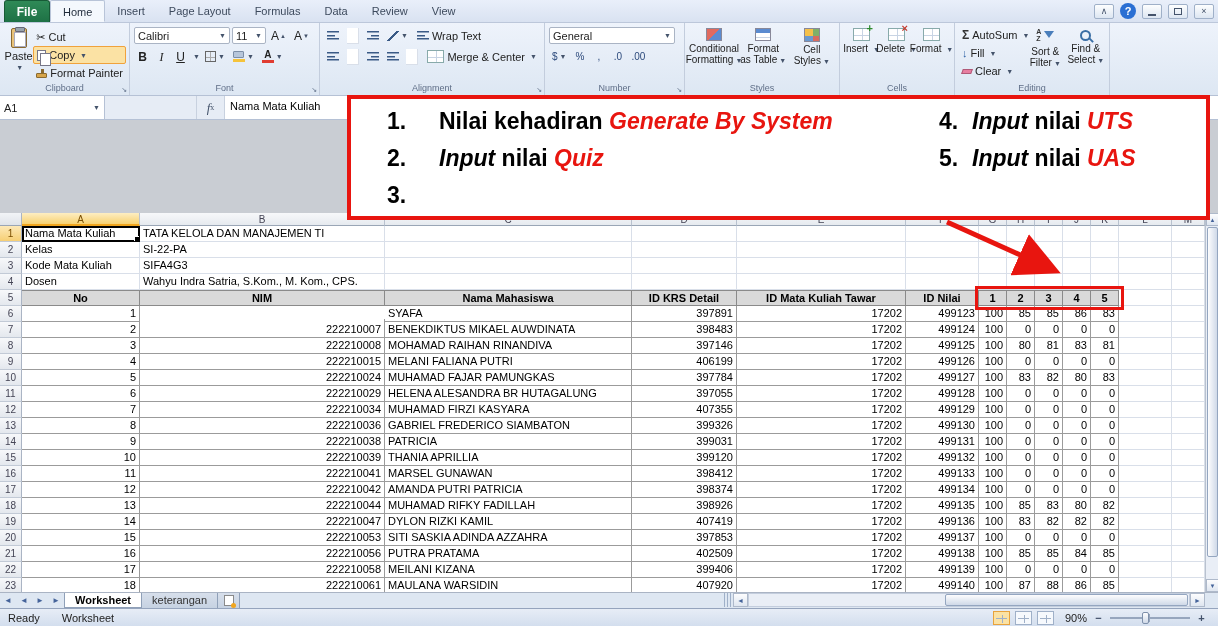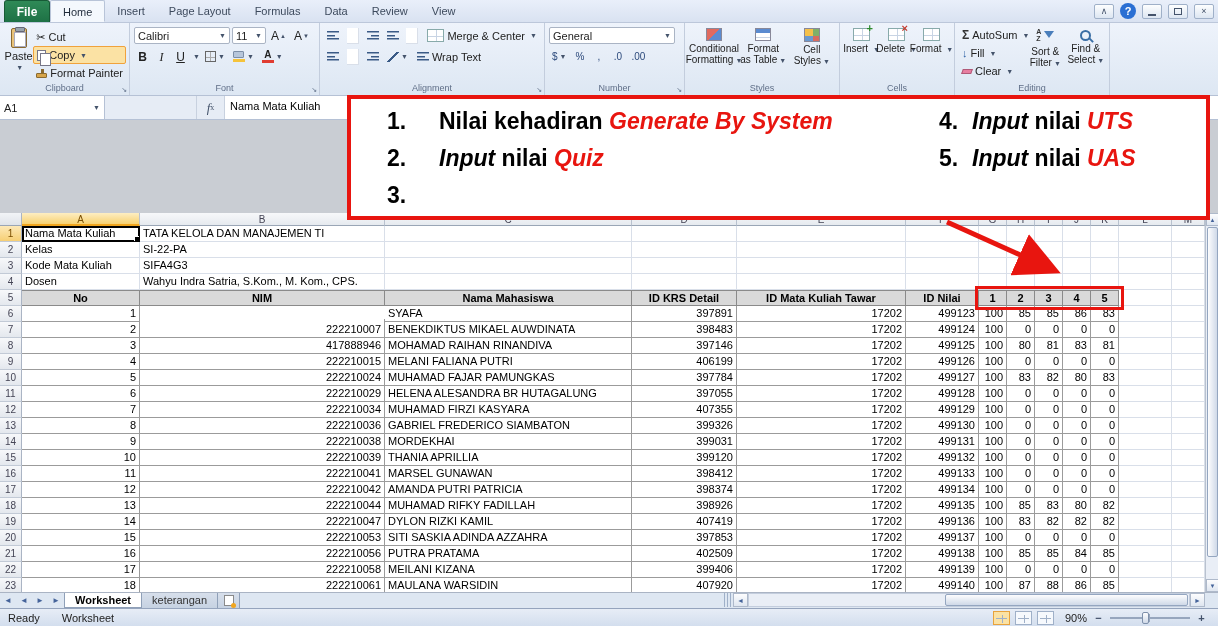--- a/index.html
+++ b/index.html
@@ -259,48 +259,48 @@
         <div class="tbtn">
             <span class="ic-bars"></span>
           </div>
         <div class="tbtn">
             <span class="ic-bars c"></span>
           </div>
         <div class="tbtn">
             <span class="ic-bars r"></span>
           </div>
         <div class="tbtn">
+            <span class="ic-diag"></span>
+            <span class="dd">▼</span>
+          </div>
+        <div class="lblbtn">
+            <span class="ic-bars"></span>
+            <span>Wrap Text</span>
+          </div>
+      </div>
+      <div class="frow">
+        <div class="tbtn">
+            <span class="ic-bars"></span>
+          </div>
+        <div class="tbtn">
+            <span class="ic-bars c"></span>
+          </div>
+        <div class="tbtn">
+            <span class="ic-bars r"></span>
+          </div>
+        <div class="tbtn">
             <span class="ic-bars"></span>
           </div>
         <div class="tbtn">
             <span class="ic-bars c"></span>
           </div>
         <div class="lblbtn">
             <span class="ic-cells"></span>
             <span>Merge &amp; Center</span>
             <span class="dd">▼</span>
-          </div>
-      </div>
-      <div class="frow">
-        <div class="tbtn">
-            <span class="ic-bars"></span>
-          </div>
-        <div class="tbtn">
-            <span class="ic-bars c"></span>
-          </div>
-        <div class="tbtn">
-            <span class="ic-bars r"></span>
-          </div>
-        <div class="tbtn">
-            <span class="ic-diag"></span>
-            <span class="dd">▼</span>
-          </div>
-        <div class="lblbtn">
-            <span class="ic-bars"></span>
-            <span>Wrap Text</span>
           </div>
       </div>
       <div class="glabel"><span>Alignment</span></div>
       <span class="launcher">↘</span>
     </div>
 
     <div class="rgroup g-number">
       <div class="frow">
         <div class="combo num-combo">
             <span>General</span>
@@ -527,21 +527,21 @@
           <div class="c tb ar" style="width: 28px;">0</div>
           <div class="c tb ar" style="width: 28px;">0</div>
           <div class="c tb ar" style="width: 28px;">0</div>
           <div class="c tb ar" style="width: 28px;">0</div>
           <div class="c " style="width: 53px;"></div>
           <div class="c " style="width: 33px;"></div>
         </div>
         <div class="grow">
           <div class="gut">8</div>
           <div class="c tb ar" style="width: 118px;">3</div>
-          <div class="c tb ar" style="width: 245px;">417888946</div>
+          <div class="c tb ar" style="width: 245px;">222210008</div>
           <div class="c tb al" style="width: 247px;">MOHAMAD RAIHAN RINANDIVA</div>
           <div class="c tb ar" style="width: 105px;">397146</div>
           <div class="c tb ar" style="width: 169px;">17202</div>
           <div class="c tb ar" style="width: 73px;">499125</div>
           <div class="c tb ar" style="width: 28px;">100</div>
           <div class="c tb ar" style="width: 28px;">80</div>
           <div class="c tb ar" style="width: 28px;">81</div>
           <div class="c tb ar" style="width: 28px;">83</div>
           <div class="c tb ar" style="width: 28px;">81</div>
           <div class="c " style="width: 53px;"></div>
@@ -624,21 +624,21 @@
           <div class="c tb ar" style="width: 28px;">0</div>
           <div class="c tb ar" style="width: 28px;">0</div>
           <div class="c tb ar" style="width: 28px;">0</div>
           <div class="c " style="width: 53px;"></div>
           <div class="c " style="width: 33px;"></div>
         </div>
         <div class="grow">
           <div class="gut">14</div>
           <div class="c tb ar" style="width: 118px;">9</div>
           <div class="c tb ar" style="width: 245px;">222210038</div>
-          <div class="c tb al" style="width: 247px;">MORDEKHAI</div>
+          <div class="c tb al" style="width: 247px;">PATRICIA</div>
           <div class="c tb ar" style="width: 105px;">399031</div>
           <div class="c tb ar" style="width: 169px;">17202</div>
           <div class="c tb ar" style="width: 73px;">499131</div>
           <div class="c tb ar" style="width: 28px;">100</div>
           <div class="c tb ar" style="width: 28px;">0</div>
           <div class="c tb ar" style="width: 28px;">0</div>
           <div class="c tb ar" style="width: 28px;">0</div>
           <div class="c tb ar" style="width: 28px;">0</div>
           <div class="c " style="width: 53px;"></div>
           <div class="c " style="width: 33px;"></div>

